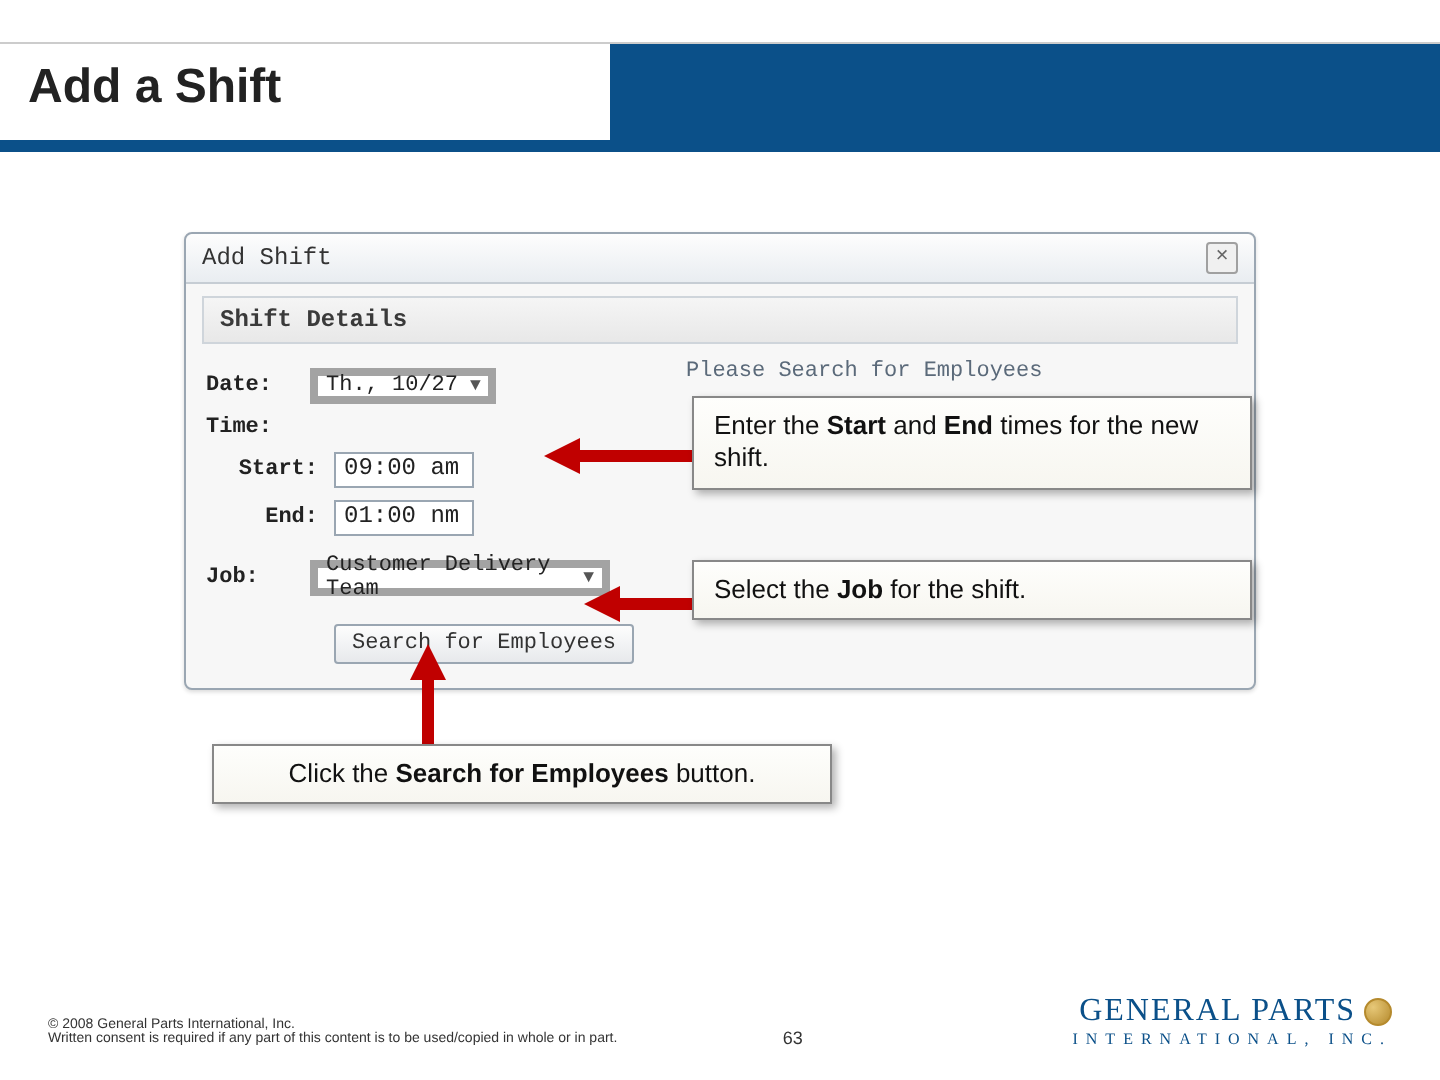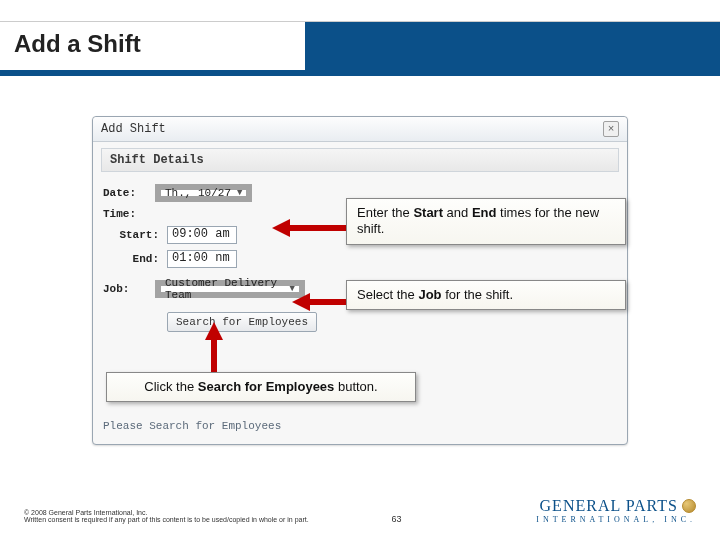--- a/index.html
+++ b/index.html
@@ -78,21 +78,20 @@
     background: linear-gradient(#f5f5f5, #e8e8e8);
     border: 1px solid #cfd5db;
     padding: 4px 8px;
     font-size: 12px;
     font-weight: bold;
     color: #3a3a3a;
   }
   .dlg-body {
     padding: 4px 10px 12px 10px;
     display: flex;
-    flex-direction: column;
   }
   .col-left {
     flex: 0 0 240px;
     font-size: 11px;
     color: #222;
   }
   .col-right {
     flex: 1;
     font-size: 11px;
     color: #5b6a7a;
@@ -110,21 +109,21 @@
   .fld-sublabel {
     width: 52px;
     text-align: right;
     padding-right: 8px;
     margin-left: 12px;
     font-weight: bold;
   }
   .combo {
     display: inline-flex;
     align-items: center;
-    border: 6px solid #a3a3a3;
+    border: 4px solid #a3a3a3;
     background: #fff;
     height: 18px;
     font-size: 11px;
     padding: 0 4px;
   }
   .combo .caret {
     margin-left: 6px;
     font-size: 9px;
     color: #555;
   }

